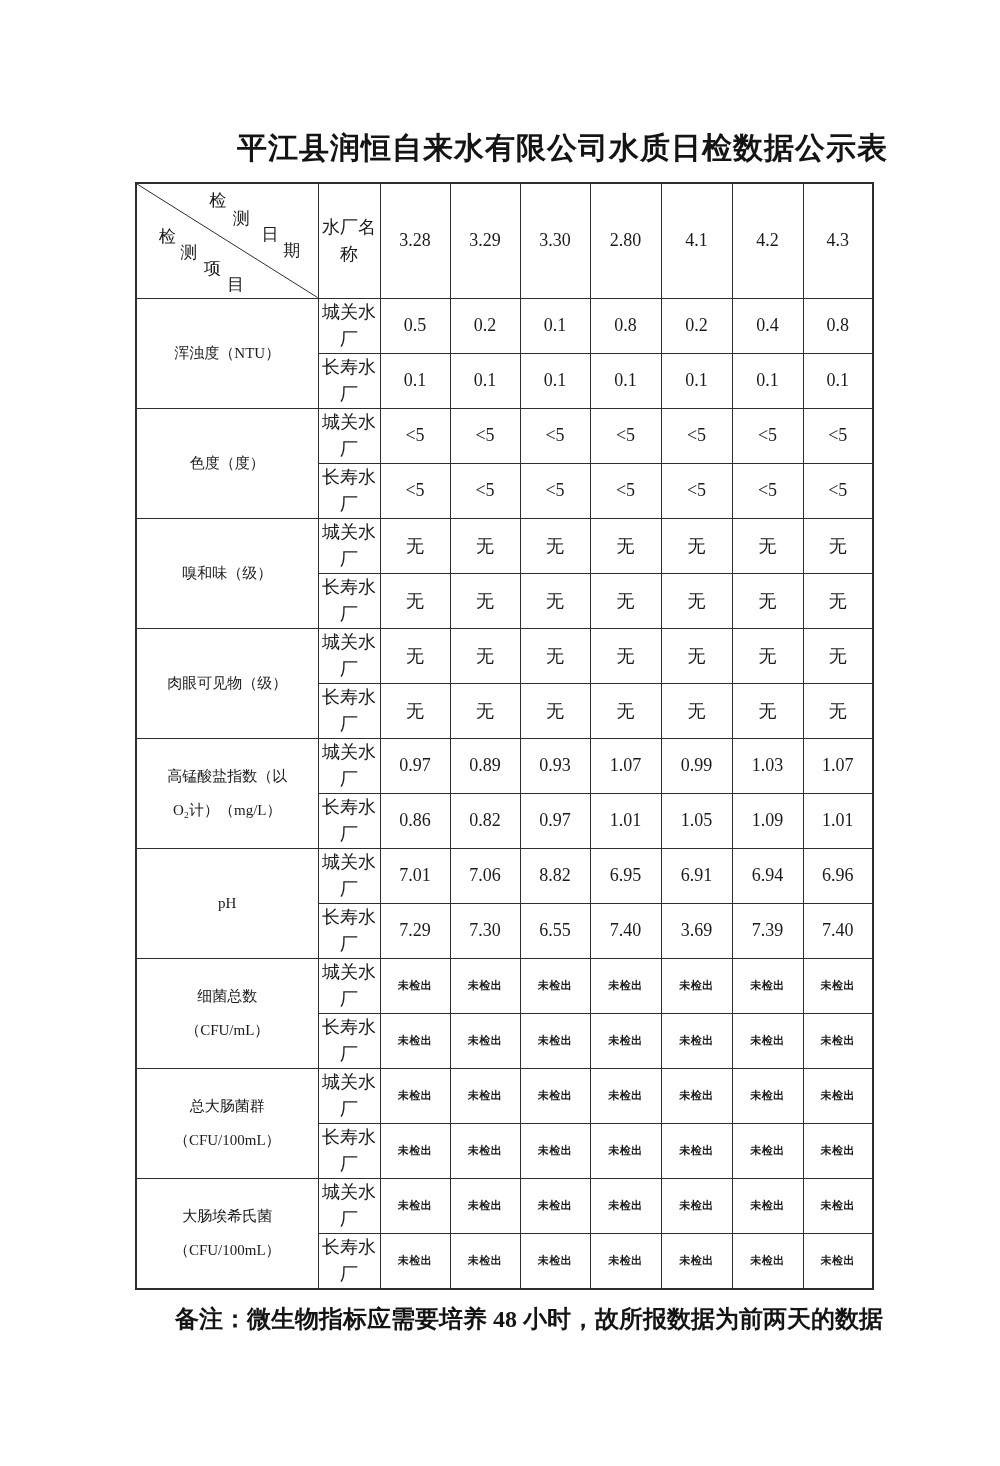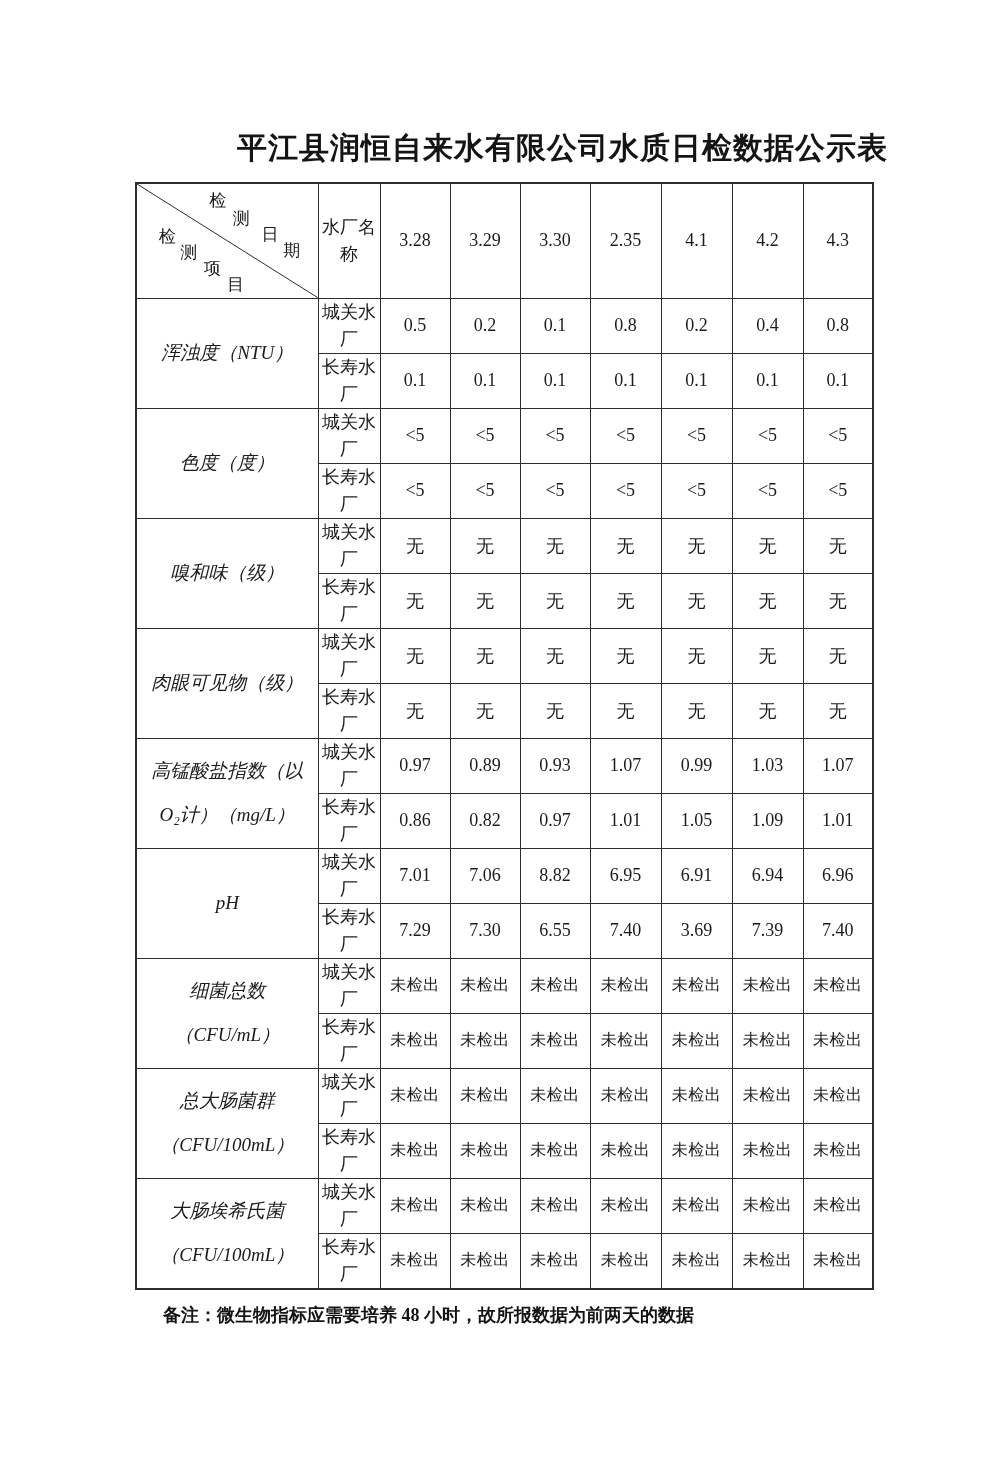--- a/index.html
+++ b/index.html
@@ -72,33 +72,33 @@
   .ci2 { left: 37%; top: 67%; }
   .ci3 { left: 50%; top: 81%; }
 
   .plant-header, .plant-cell {
     font-size: 18px;
     line-height: 1.5;
     padding: 0 6px;
   }
   .date-header { font-size: 18px; }
 
-  .item-cell { font-size: 19px; font-style: italic; }
+  .item-cell { font-size: 15px; }
   .item-line {
     line-height: 2.3;
     white-space: nowrap;
   }
 
   .value-cell { font-size: 18px; }
-  .value-cell.small { font-size: 16px; letter-spacing: 0.5px; }
+  .value-cell.small { font-size: 11px; letter-spacing: 0.5px; font-weight: bold; }
 
   .note {
-    font-size: 18px;
+    font-size: 24px;
     font-weight: bold;
-    margin: 13px 0 0 28px;
+    margin: 13px 0 0 40px;
     color: #141414;
     white-space: nowrap;
   }
 </style>
 </head>
 <body>
 
 <div class="page">
 
   <h1 class="title">平江县润恒自来水有限公司水质日检数据公示表</h1>
@@ -127,21 +127,21 @@
           <span class="corner-char cd3">期</span>
           <span class="corner-char ci0">检</span>
           <span class="corner-char ci1">测</span>
           <span class="corner-char ci2">项</span>
           <span class="corner-char ci3">目</span>
         </td>
         <td class="plant-header">水厂名称</td>
         <td class="date-header">3.28</td>
         <td class="date-header">3.29</td>
         <td class="date-header">3.30</td>
-        <td class="date-header">2.35</td>
+        <td class="date-header">2.80</td>
         <td class="date-header">4.1</td>
         <td class="date-header">4.2</td>
         <td class="date-header">4.3</td>
       </tr>
     </thead>
     <tbody>
         <tr>
           <td class="item-cell" rowspan="2">
             <div class="item-line">浑浊度（NTU）</div>
           </td>

